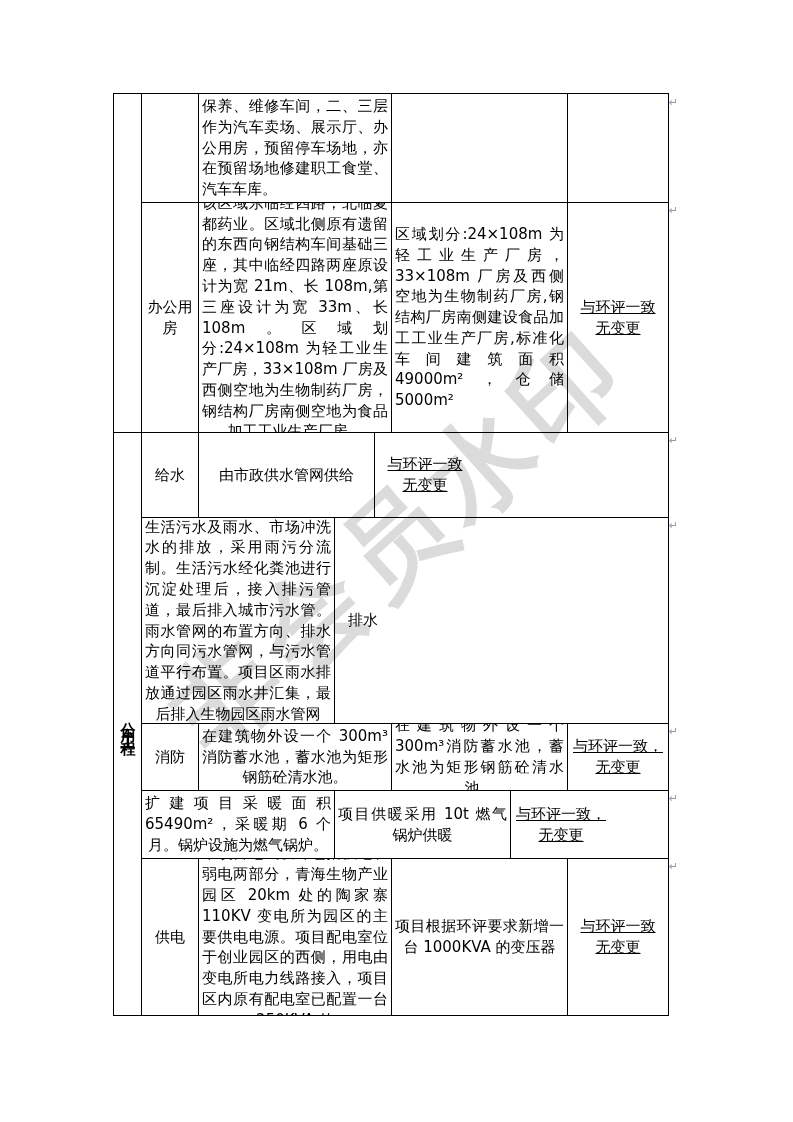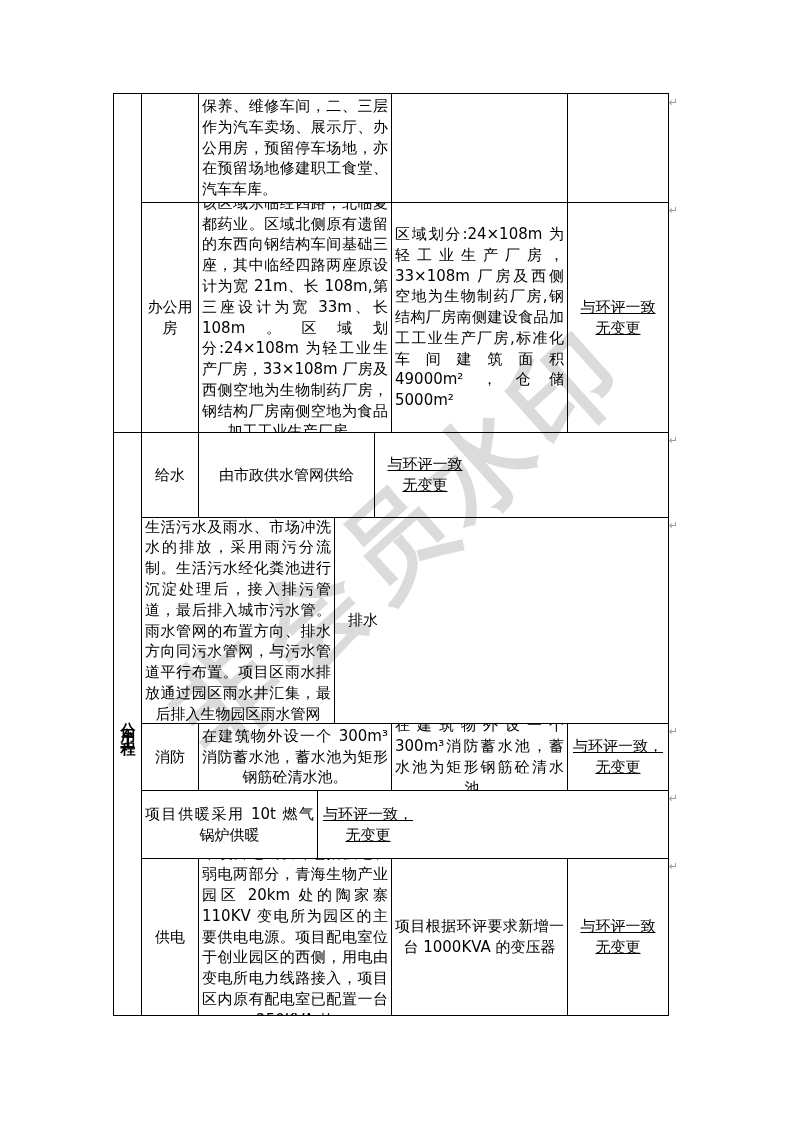--- a/index.html
+++ b/index.html
@@ -145,20 +145,23 @@
         </div>
         <div class="cell c">
           <div class="status">
             <span>与环评一致，</span>
             <span>无变更</span>
           </div>
         </div>
       </div>
 
       <div class="tbl-row" style="height:68px">
+        <div class="cell a">
+          <div class="jtext">扩建项目采暖面积 65490m²，采暖期 6 个月。锅炉设施为燃气锅炉。</div>
+        </div>
         <div class="cell b">
           <div class="jtext">项目供暖采用 10t 燃气锅炉供暖</div>
         </div>
         <div class="cell c">
           <div class="status">
             <span>与环评一致，</span>
             <span>无变更</span>
           </div>
         </div>
       </div>

